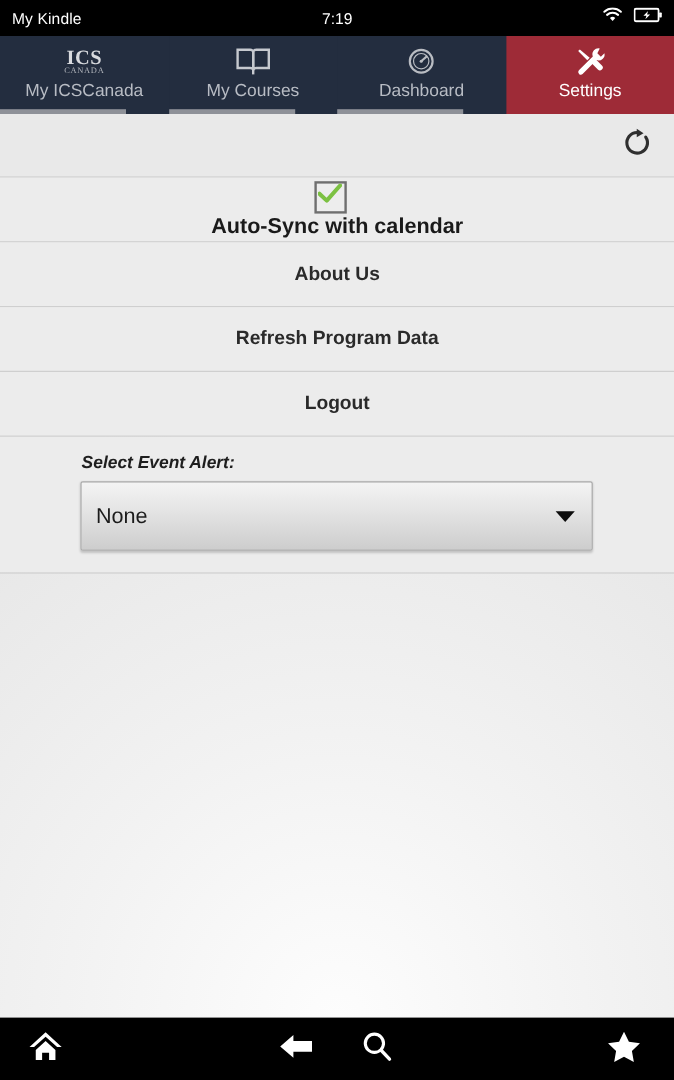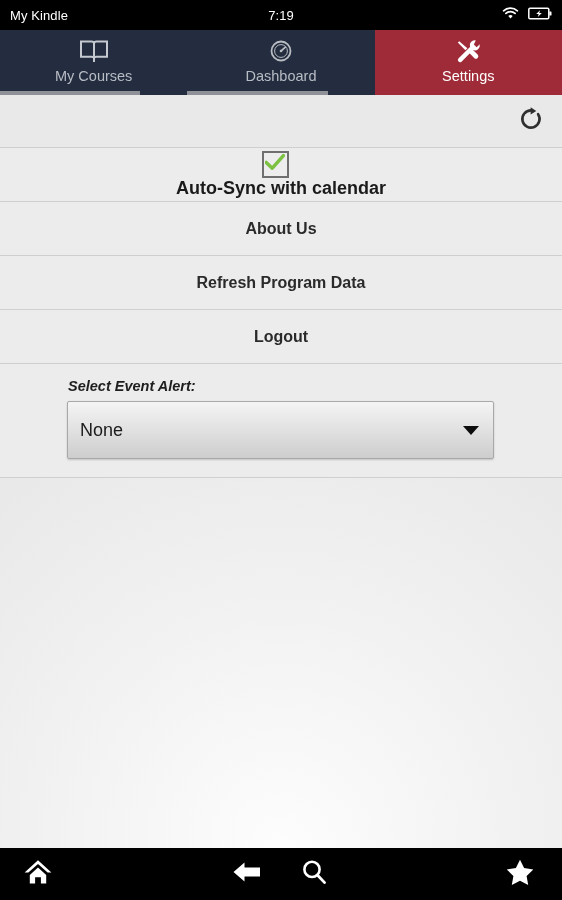--- a/index.html
+++ b/index.html
@@ -178,20 +178,30 @@
           <rect x="0.8" y="1.3" width="20" height="10.4" rx="1.2" fill="none" stroke="#ffffff" stroke-width="1.5"></rect>
           <rect x="21.3" y="4.4" width="2.2" height="4.2" rx="0.6" fill="#ffffff"></rect>
           <path d="M12.1 3.2 L8.2 7.1 h2.5 l-0.9 2.9 L13.8 6 h-2.6 Z" fill="#ffffff"></path>
         </svg>
       </span>
     </div>
   </div>
 
   <div class="tabbar">
 
+    <div class="tab">
+      <div class="tab-icon">
+        <div>
+          <div class="logo-ics">ICS</div>
+          <div class="logo-canada">CANADA</div>
+        </div>
+      </div>
+      <div class="tab-label">My ICSCanada</div>
+      <div class="tab-underline"></div>
+    </div>
 
     <div class="tab">
       <div class="tab-icon">
         <svg width="30" height="26" viewBox="0 0 30 26">
           <path d="M2 3.5 h10.5 c1.3 0 2.5 .9 2.5 2 v15 c0-1-1.2-1.8-2.5-1.8 H2 Z" fill="none" stroke="#c6c9cf" stroke-width="2"></path>
           <path d="M28 3.5 h-10.5 c-1.3 0-2.5 .9-2.5 2 v15 c0-1 1.2-1.8 2.5-1.8 H28 Z" fill="none" stroke="#c6c9cf" stroke-width="2"></path>
           <rect x="14" y="19" width="2" height="5" fill="#c6c9cf"></rect>
         </svg>
       </div>
       <div class="tab-label">My Courses</div>

